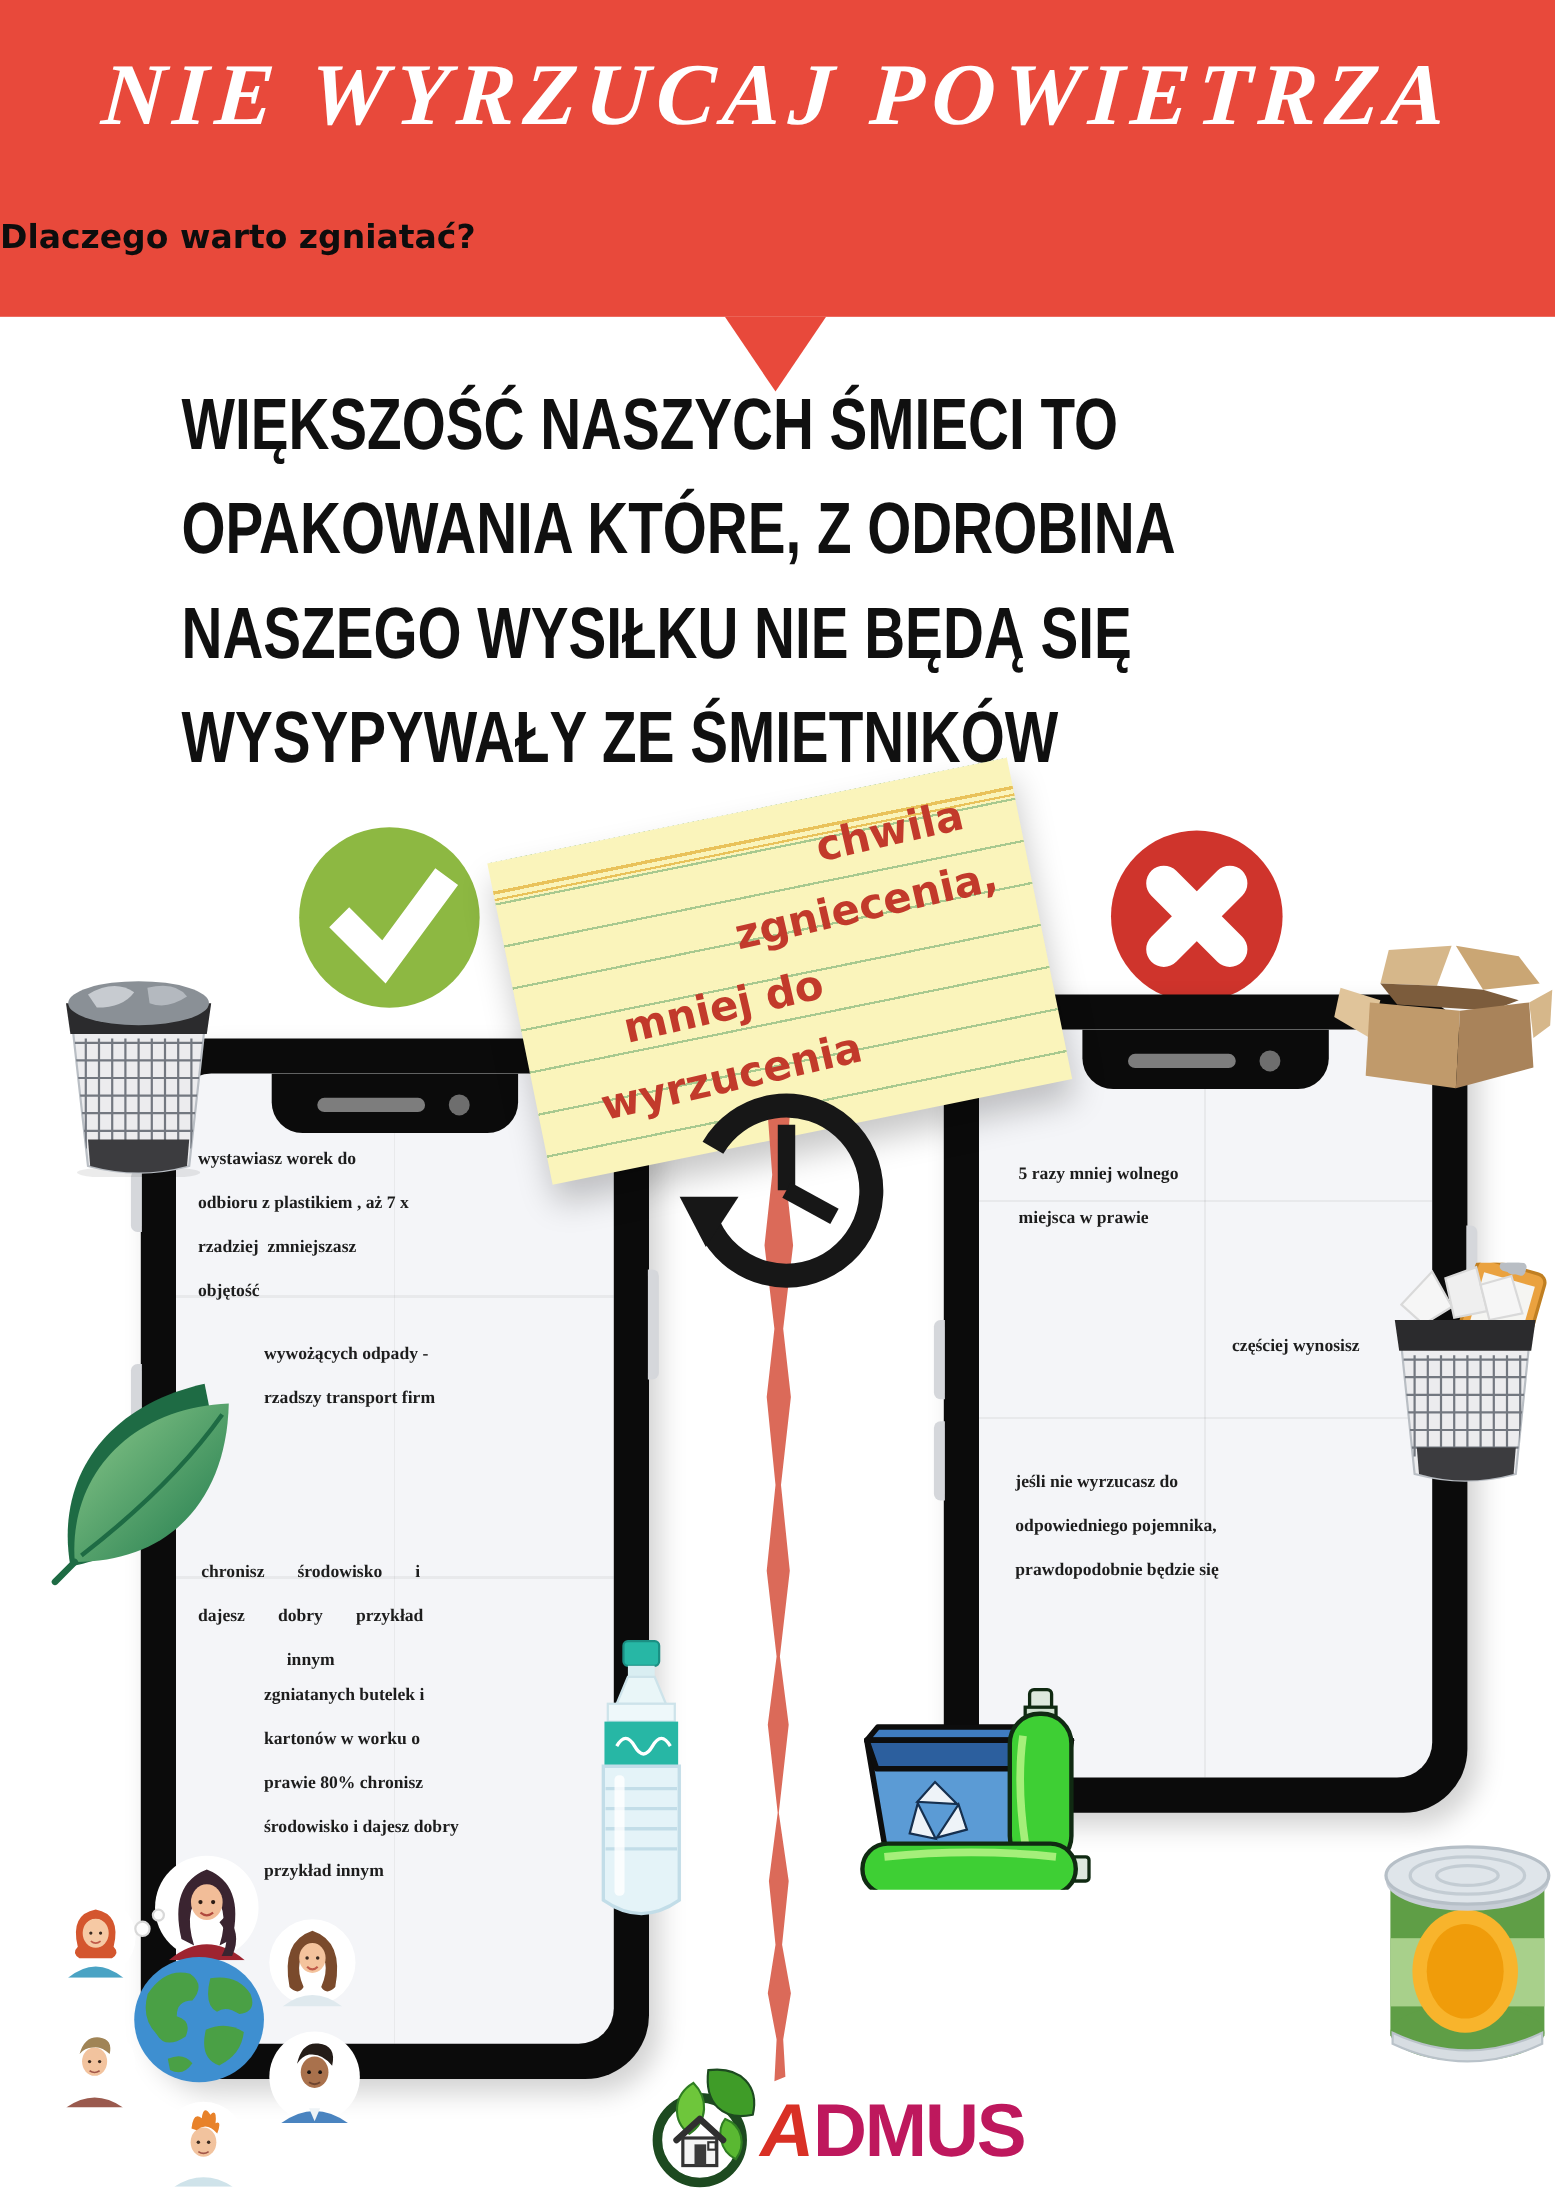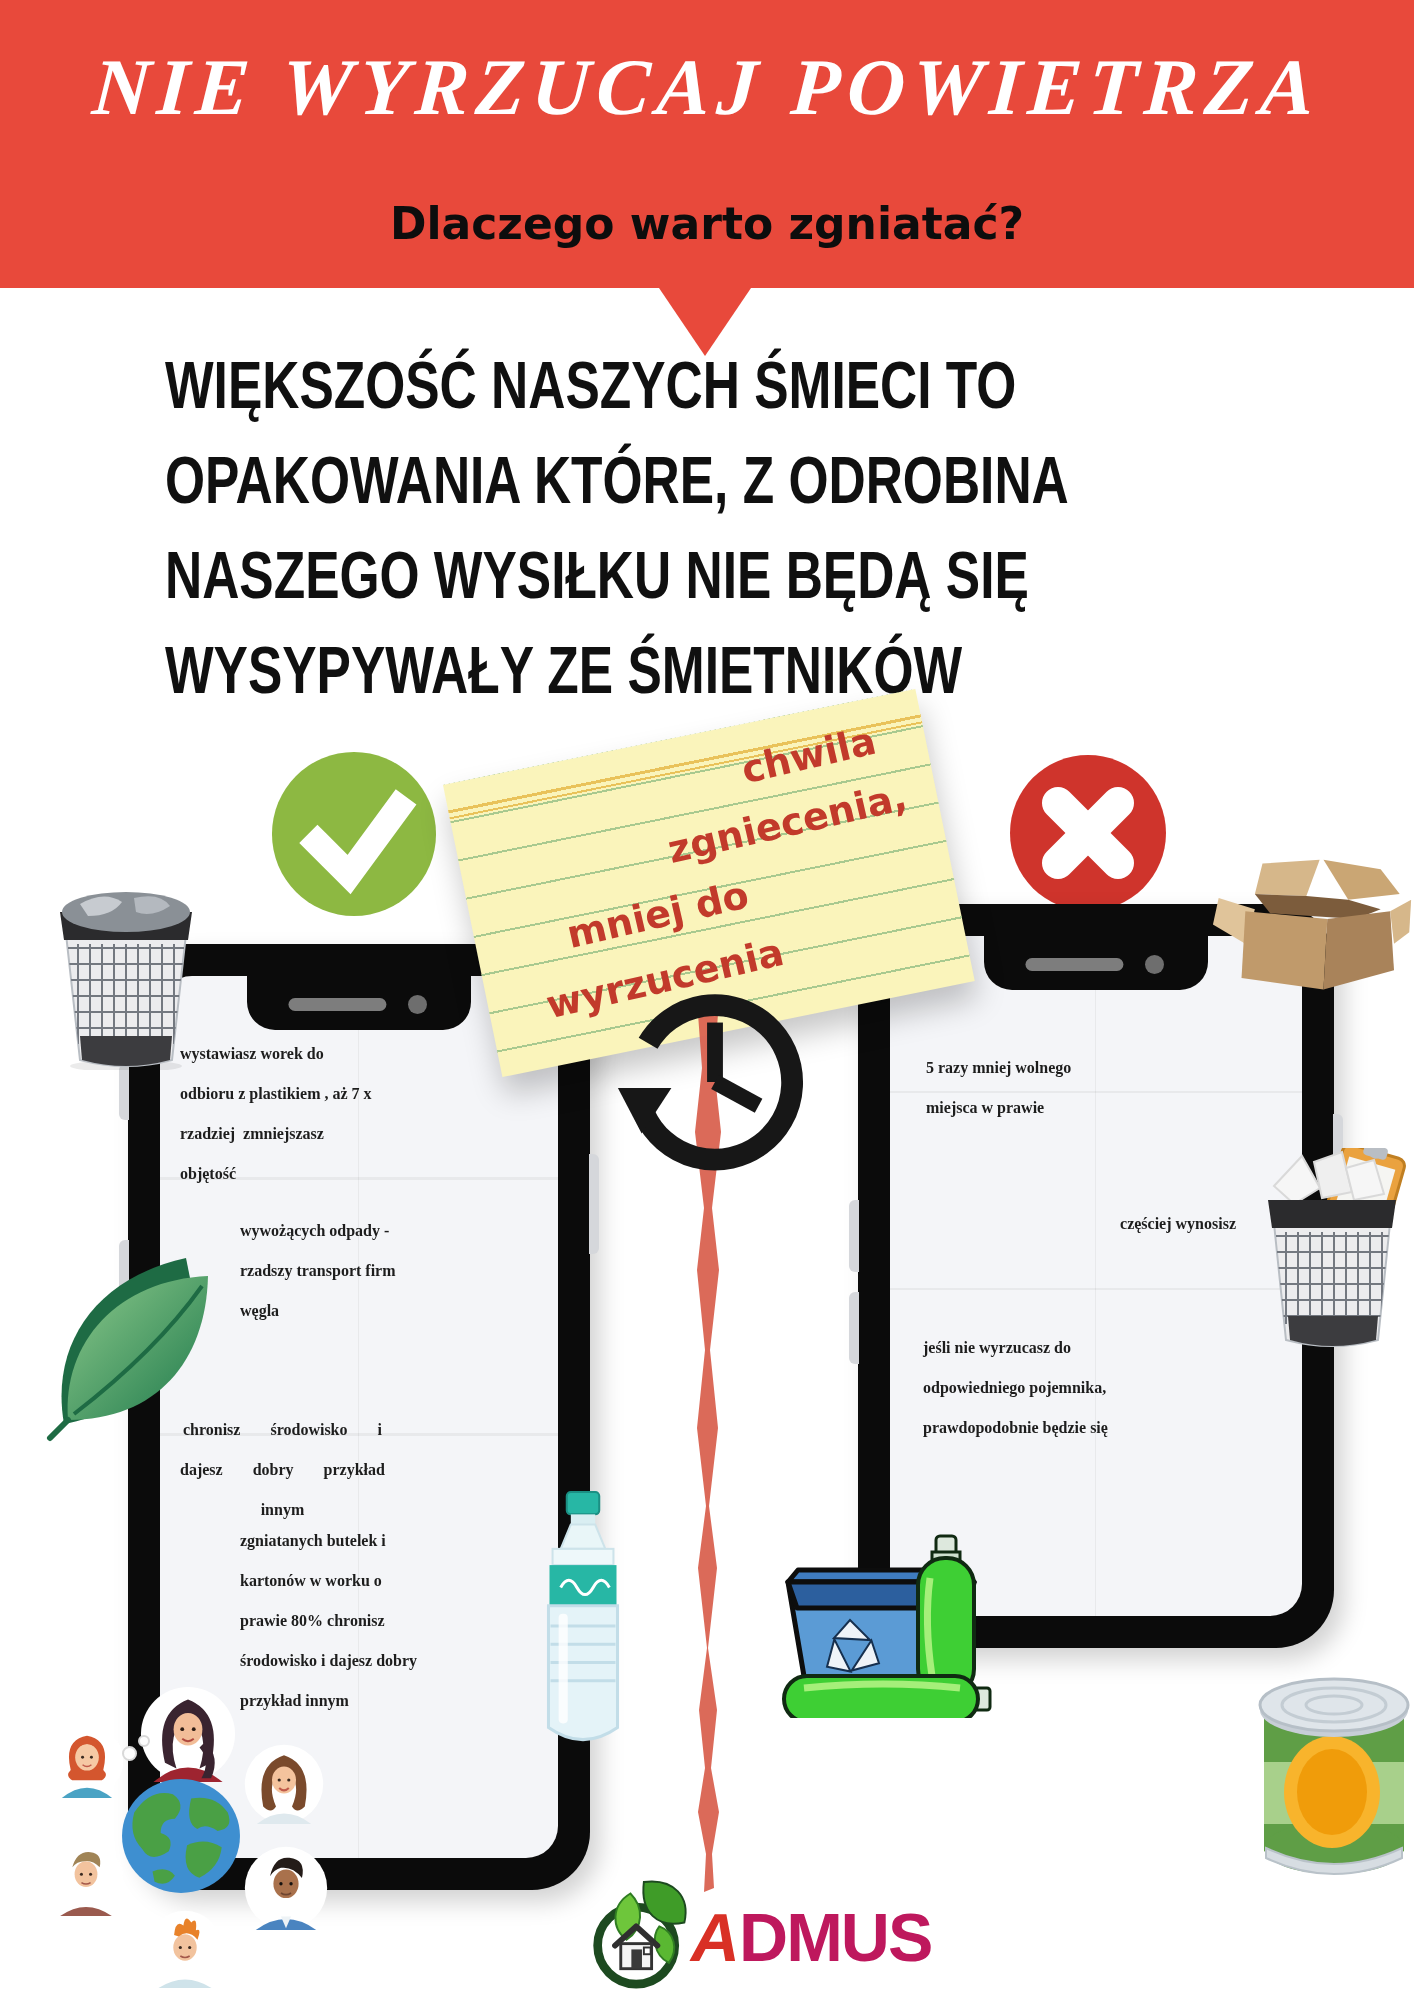--- a/index.html
+++ b/index.html
@@ -4,22 +4,22 @@
 <style>
   html,body{margin:0;padding:0;background:#fff;}
   .page{position:relative;width:1414px;height:2000px;background:#ffffff;overflow:hidden;
         font-family:"Liberation Sans",sans-serif;}
 
   
   .banner{position:absolute;left:0;top:0;width:1414px;height:288px;background:#e8493b;z-index:2;}
   .banner-title{position:absolute;left:0;right:0;top:42px;text-align:center;color:#fff;
         font-family:"Liberation Serif","DejaVu Serif",serif;font-style:italic;font-weight:700;
         font-size:80px;letter-spacing:7px;white-space:nowrap;transform:skewX(-4deg);}
-  .banner-sub{position:absolute;left:0;right:0;top:198px;text-align:center;color:#0d0d0d;
-        font-family:"DejaVu Sans",sans-serif;font-weight:800;font-size:44px;}
+  .banner-sub{position:absolute;left:0;right:0;top:198px;color:#0d0d0d;
+        font-family:"DejaVu Sans",sans-serif;font-weight:800;font-size:30px;}
   .banner-tail{position:absolute;left:659px;top:288px;width:0;height:0;z-index:2;
         border-left:46px solid transparent;border-right:46px solid transparent;border-top:68px solid #e8493b;}
 
   
   .heading{position:absolute;left:55px;top:338px;width:1000px;z-index:3;text-align:center;
         color:#101010;font-weight:800;font-size:66px;line-height:95px;letter-spacing:0;
         transform:scaleX(.78);transform-origin:center top;white-space:nowrap;}
 
   
   .check{position:absolute;left:270px;top:750px;width:168px;height:168px;z-index:4;}
@@ -140,21 +140,20 @@
       </div>
       <div class="tb lb1">
         <div class="ln">wystawiasz worek do</div>
         <div class="ln">odbioru z plastikiem , aż 7 x</div>
         <div class="ln">rzadziej  zmniejszasz</div>
         <div class="ln">objętość</div>
       </div>
       <div class="tb lb2">
         <div class="ln">wywożących odpady -</div>
         <div class="ln">rzadszy transport firm</div>
-        <div class="ln">węgla</div>
       </div>
       <div class="tb lb3">
         <div class="ln">chronisz środowisko i</div>
         <div class="ln">dajesz dobry przykład</div>
         <div class="ln">innym</div>
       </div>
       <div class="tb lb4">
         <div class="ln">zgniatanych butelek i</div>
         <div class="ln">kartonów w worku o</div>
         <div class="ln">prawie 80% chronisz</div>

